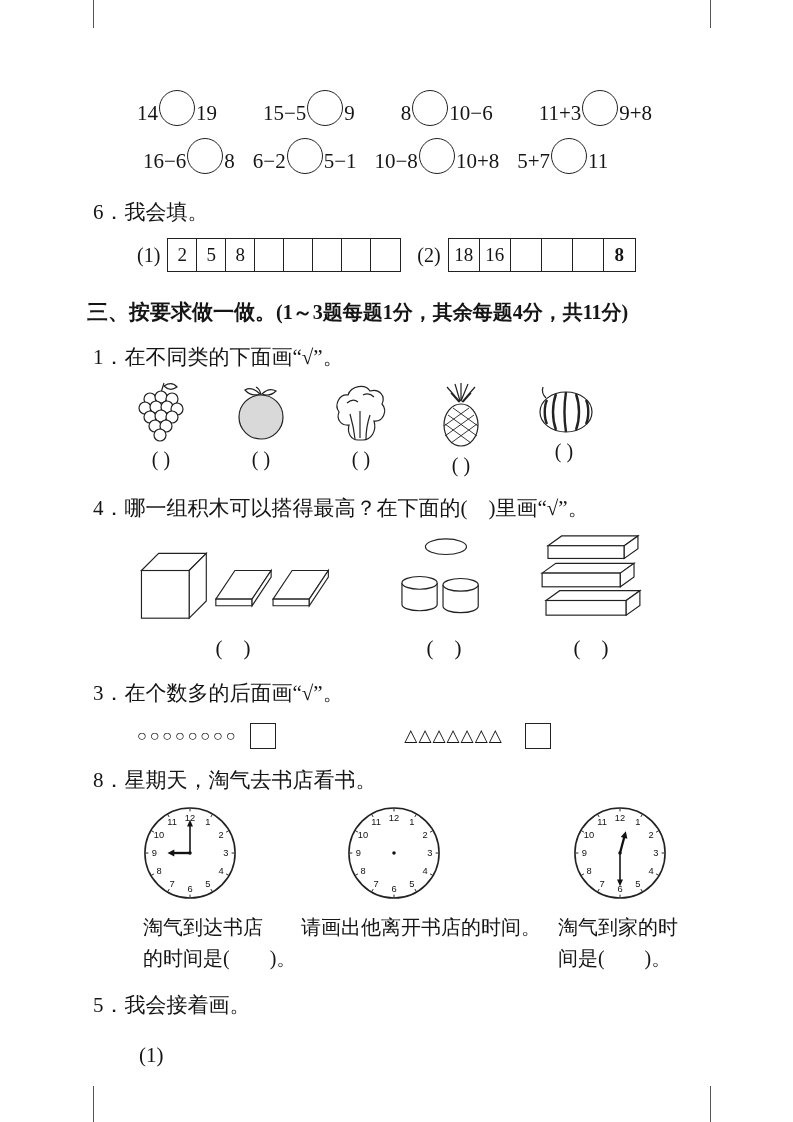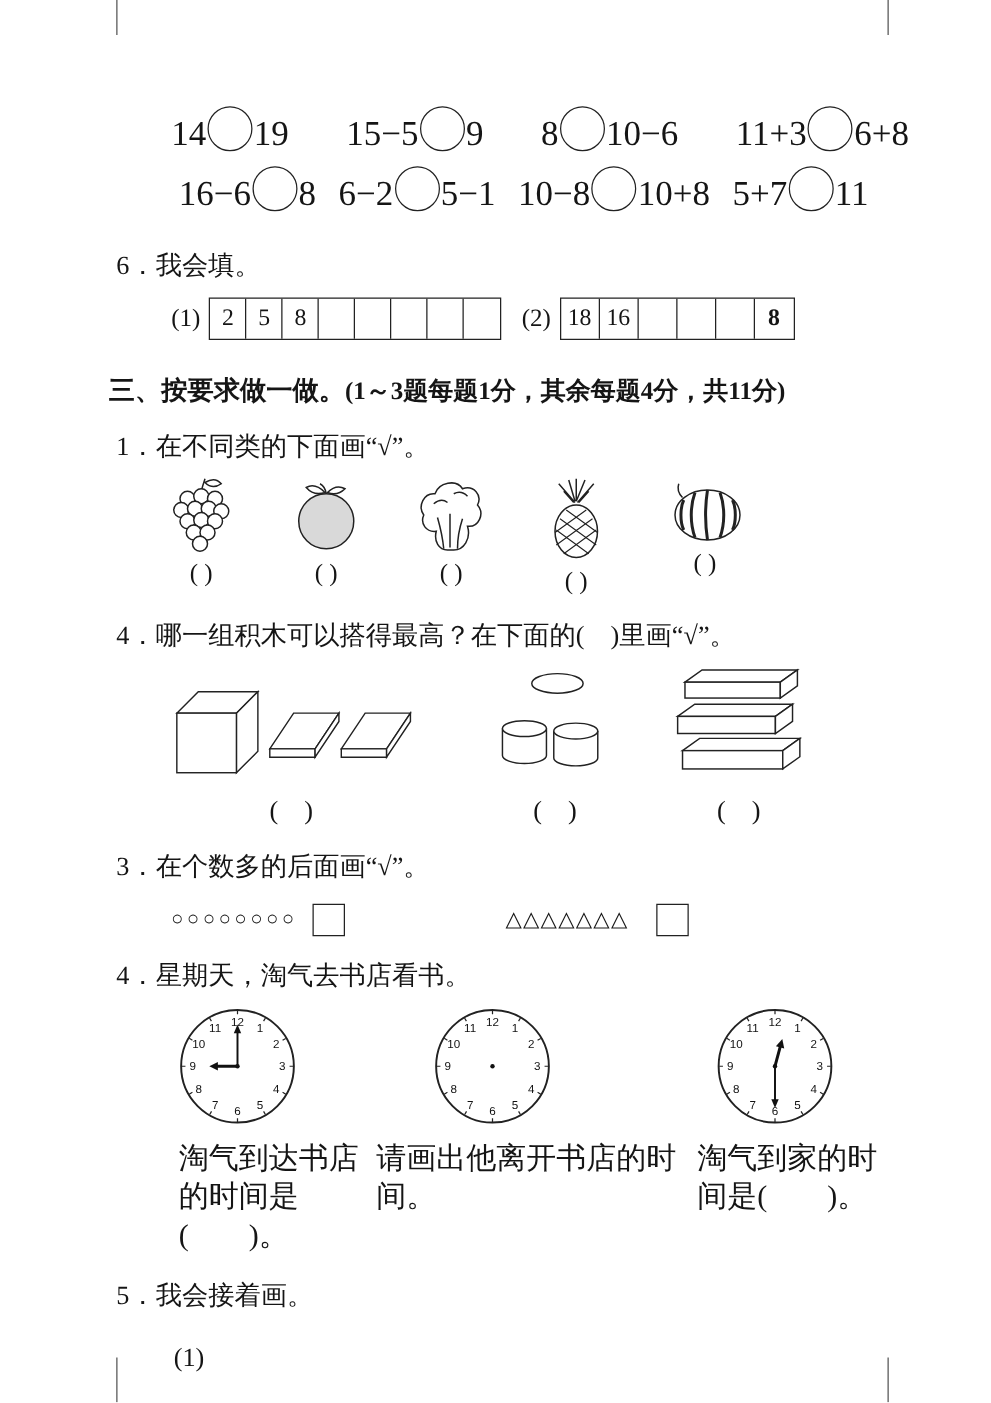--- a/index.html
+++ b/index.html
@@ -9,21 +9,21 @@
 
   .corner-mark { position:absolute; width:1px; background:#555; }
   .tl { left:93px; top:0; height:28px; }
   .tr { left:710px; top:0; height:28px; }
   .bl { left:93px; top:1086px; height:36px; }
   .br { left:710px; top:1086px; height:36px; }
 
   .content { position:absolute; left:93px; top:0; width:618px; }
 
   
-  .cmp-row { display:flex; align-items:flex-start; height:46px; font-size:28px; }
+  .cmp-row { display:flex; align-items:center; height:46px; font-size:21px; }
   .cmp-row.row1 { margin-top:90px; padding-left:44px; gap:46px; }
   .cmp-row.row2 { margin-top:2px; padding-left:50px; gap:18px; }
   .cmp-item { display:flex; align-items:center; }
   .cmp-circle { width:36px; height:36px; border:1.2px solid #222; border-radius:50%;
                 margin:0 1px; flex:none; transform:translateY(-5px); background:#fff; }
 
   
   .q6-title { margin-top:14px; font-size:21px; }
   .q6-tables { display:flex; margin-top:12px; padding-left:44px; gap:16px; align-items:center; }
   .q6-part { display:flex; align-items:center; gap:7px; font-size:20px; }
@@ -69,21 +69,21 @@
   .clock-face { fill:#fff; stroke:#222; stroke-width:1.6; }
   .clock-num { font-size:9.5px; font-family:"Liberation Sans","DejaVu Sans",sans-serif;
                text-anchor:middle; fill:#111; }
   .clock-tick { stroke:#222; stroke-width:1; }
   .hand { stroke:#111; fill:none; }
   .hand.hour { stroke-width:2.4; }
   .hand.minute { stroke-width:1.6; }
   .hand-tip { fill:#111; stroke:none; }
   .clock-center { fill:#111; }
 
-  .captions-row { display:flex; margin-top:10px; font-size:24px; line-height:31px; }
+  .captions-row { display:flex; margin-top:10px; font-size:20px; line-height:31px; }
   .cap1 { margin-left:50px; width:160px; }
   .cap2 { width:260px; }
   .cap3 { width:155px; }
 
   .q5-part { margin-top:24px; padding-left:46px; font-size:21px; }
 
   
   .shp { fill:#fff; stroke:#222; stroke-width:1.2; }
   .shaded { fill:#d9d9d9; stroke:#222; stroke-width:1.2; }
   .ln { fill:none; stroke:#222; stroke-width:1.2; }
@@ -113,21 +113,21 @@
         <span>9</span>
       </span>
       <span class="cmp-item">
         <span>8</span>
         <span class="cmp-circle"></span>
         <span>10−6</span>
       </span>
       <span class="cmp-item">
         <span>11+3</span>
         <span class="cmp-circle"></span>
-        <span>6+8</span>
+        <span>9+8</span>
       </span>
     </div>
     <div class="cmp-row row2">
       <span class="cmp-item">
         <span>16−6</span>
         <span class="cmp-circle"></span>
         <span>8</span>
       </span>
       <span class="cmp-item">
         <span>6−2</span>
@@ -285,21 +285,21 @@
     </div>
 
     <div class="q-text">3．在个数多的后面画“√”。</div>
     <div class="q3-row">
       <span class="q3-shapes circles">○○○○○○○○</span>
       <span class="answer-box box1"></span>
       <span class="q3-shapes triangles">△△△△△△△</span>
       <span class="answer-box box2"></span>
     </div>
 
-    <div class="q-text">4．星期天，淘气去书店看书。</div>
+    <div class="q-text">8．星期天，淘气去书店看书。</div>
     <div class="clocks-row">
       <svg class="clock c1" viewBox="0 0 100 100">
         <circle class="clock-face" cx="50" cy="50" r="46"></circle>
         <g transform="rotate(270,50,50)">
           <line class="hand hour" x1="50" y1="50" x2="50" y2="32"></line>
           <polygon class="hand-tip" points="50,27 46.5,34 53.5,34"></polygon>
         </g>
         <g transform="rotate(0,50,50)">
           <line class="hand minute" x1="50" y1="50" x2="50" y2="21"></line>
           <polygon class="hand-tip" points="50,16 47,23 53,23"></polygon>

